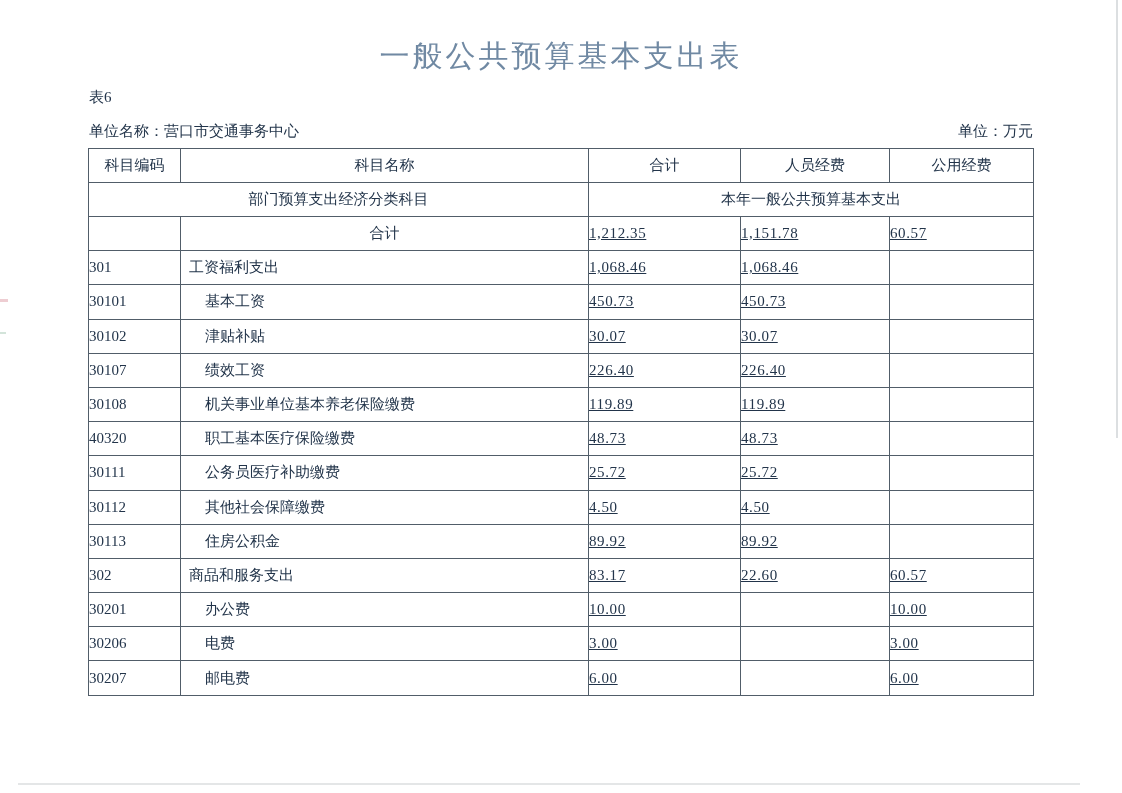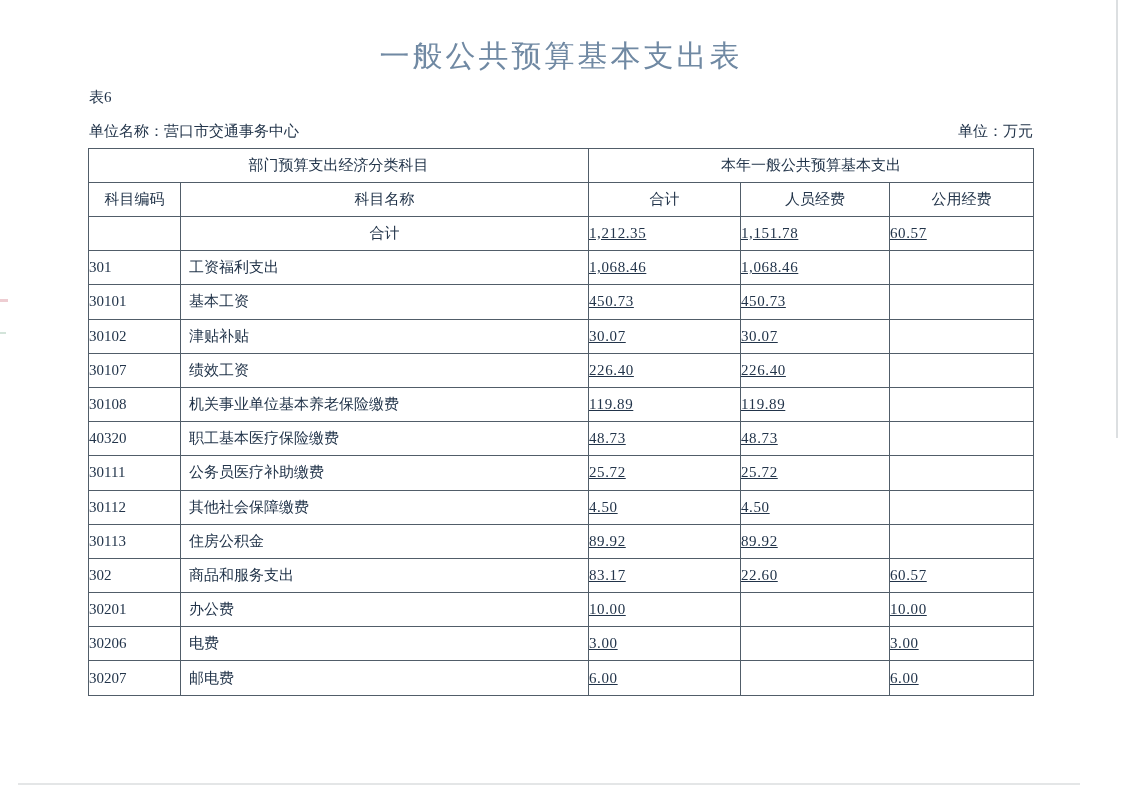--- a/index.html
+++ b/index.html
@@ -67,21 +67,21 @@
   }
   table.budget tbody td {
     height: 33.2px;
   }
   td.code {
     text-align: left;
     padding-left: 4px;
   }
   td.name { text-align: left; }
   td.name.indent-1 { padding-left: 8px; font-family: Liberation Mono, monospace; }
-  td.name.indent-2 { padding-left: 8px; font-family: Liberation Serif, serif; }
+  td.name.indent-2 { padding-left: 24px; font-family: Liberation Serif, serif; }
   td.name.center { text-align: center; padding-left: 0; }
   td.num {
     text-align: left;
     padding-right: 7px;
     letter-spacing: 0.6px;
     text-decoration: underline;
   }
   
   .scan-right-edge {
     position: absolute;
@@ -133,30 +133,30 @@
   <table class="budget">
     <colgroup>
       <col style="width:92px">
       <col style="width:408px">
       <col style="width:152px">
       <col style="width:149px">
       <col style="width:144px">
     </colgroup>
     <thead>
       <tr>
-        <th colspan="2">部门预算支出经济分类科目</th>
-        <th colspan="3">本年一般公共预算基本支出</th>
-      </tr>
-      <tr>
         <th>科目编码</th>
         <th>科目名称</th>
         <th>合计</th>
         <th>人员经费</th>
         <th>公用经费</th>
       </tr>
+      <tr>
+        <th colspan="2">部门预算支出经济分类科目</th>
+        <th colspan="3">本年一般公共预算基本支出</th>
+      </tr>
     </thead>
     <tbody>
         <tr>
           <td class="code"></td>
           <td class="name center">合计</td>
           <td class="num">1,212.35</td>
           <td class="num">1,151.78</td>
           <td class="num">60.57</td>
         </tr>
         <tr>

